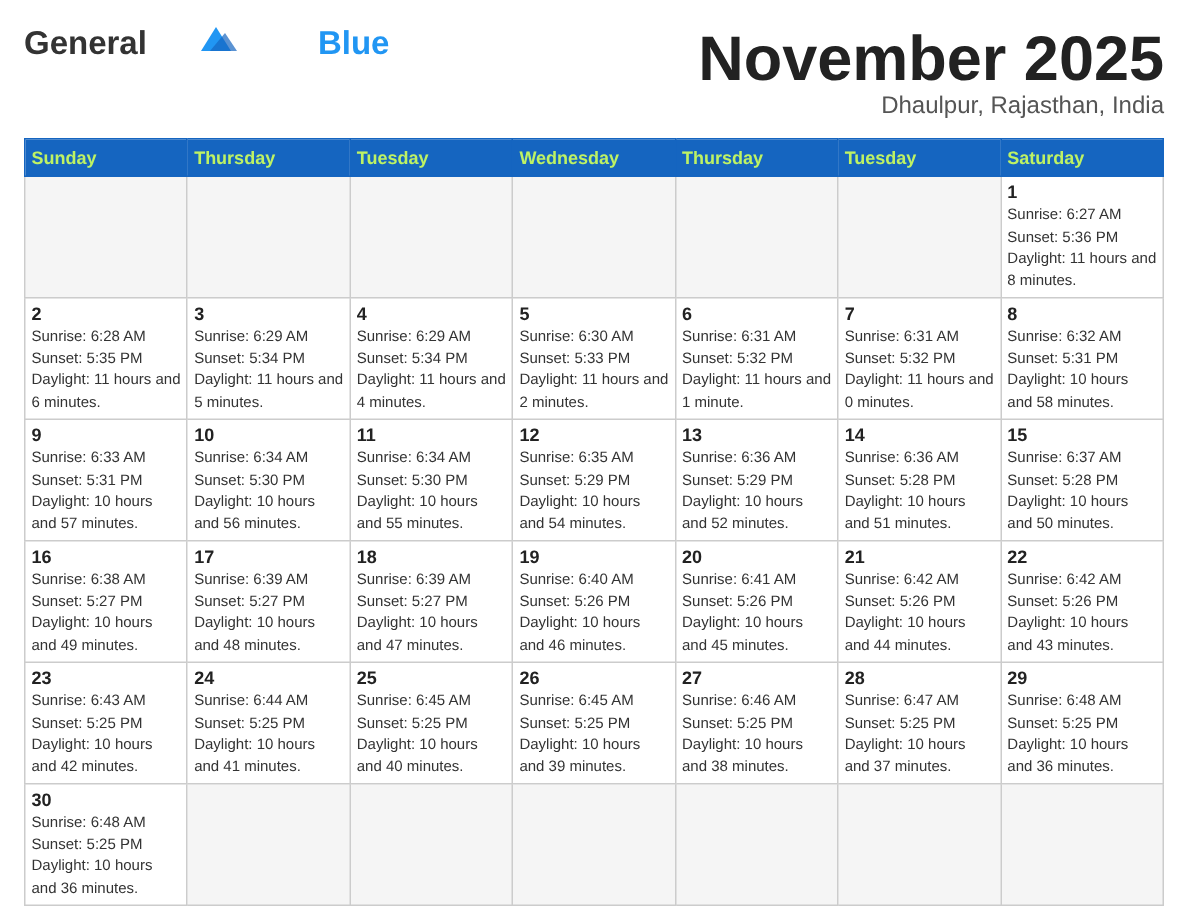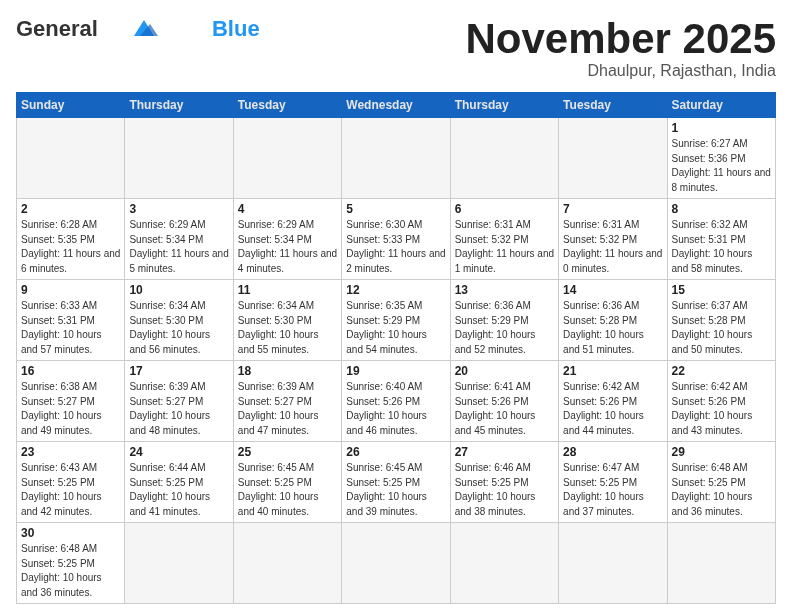--- a/index.html
+++ b/index.html
@@ -16,21 +16,21 @@
       align-items: flex-start;
       margin-bottom: 12px;
     }
     .logo {
       display: flex;
       flex-direction: column;
       align-items: flex-start;
     }
     .logo-text {
       display: flex;
-      align-items: flex-end;
+      align-items: center;
       font-size: 22px;
       font-weight: normal;
       gap: 30px;
     }
     .logo-general { color: #333; font-weight: bold; }
     .logo-blue { color: #2196F3; font-weight: bold; margin-left: 24px; }
     .logo-icon {
       width: 28px;
       height: 22px;
       margin-left: 2px;
@@ -48,21 +48,21 @@
       font-size: 16px;
       color: #555;
     }
     .calendar {
       width: 100%;
       border-collapse: collapse;
       border: 1px solid #ccc;
     }
     .calendar th {
       background: #1565C0;
-      color: #e5e5e5;
+      color: #bef264;
       font-size: 12px;
       font-weight: bold;
       padding: 5px 4px;
       border: 1px solid #1565C0;
       text-align: left;
     }
     .calendar td {
       border: 1px solid #ccc;
       vertical-align: top;
       padding: 3px 4px;

